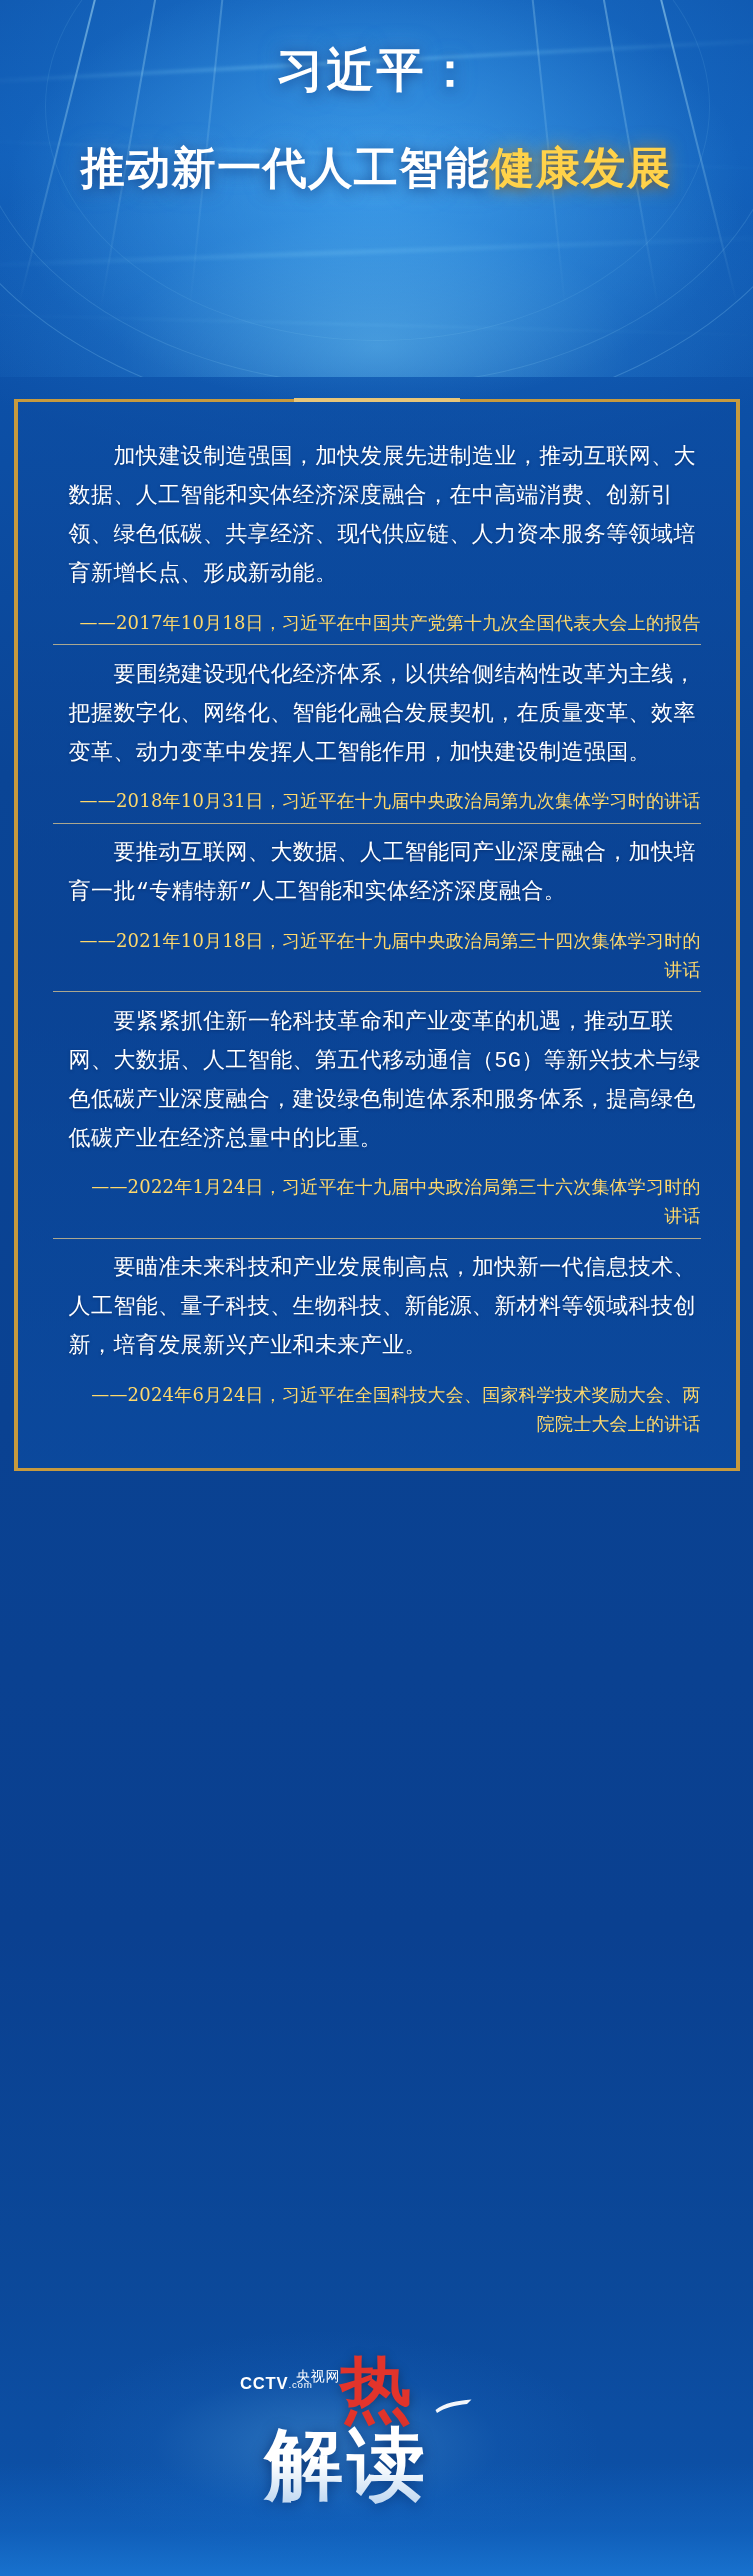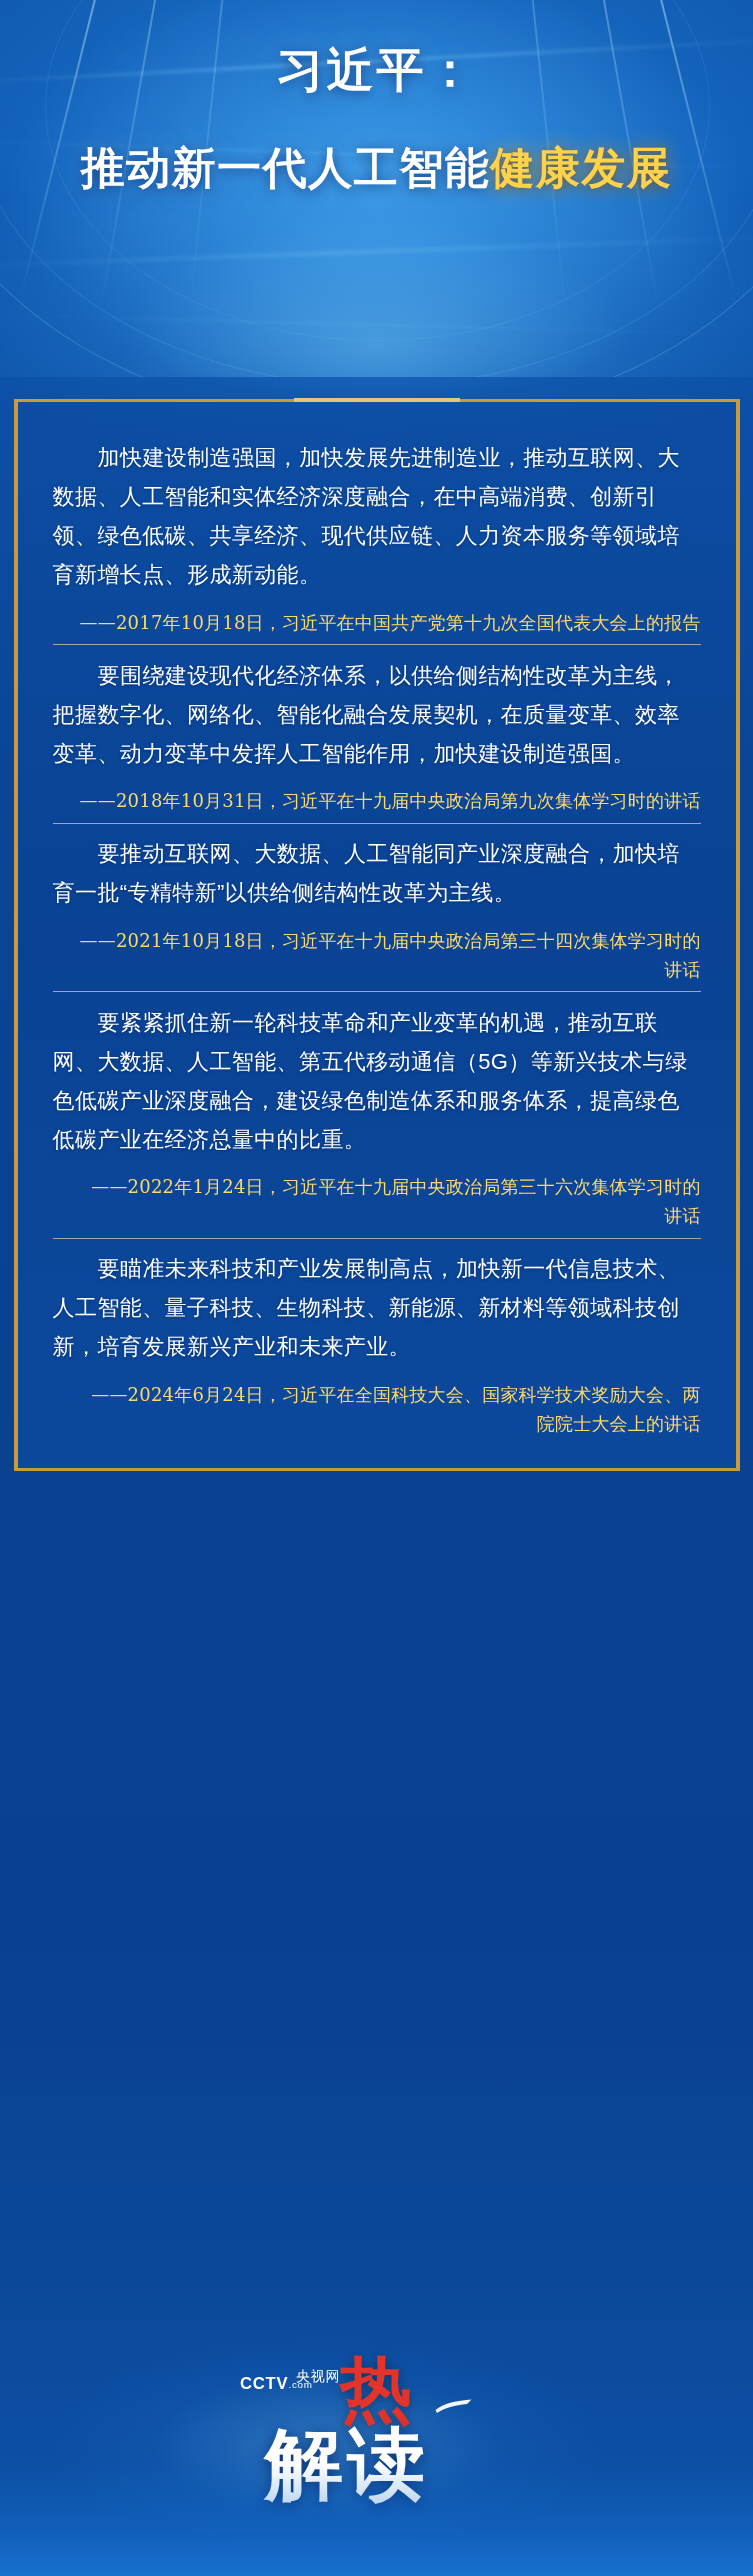--- a/index.html
+++ b/index.html
@@ -108,26 +108,27 @@
     background: #e8c679;
   }
   .entry {
     padding: 10.5px 0 7.5px 0;
   }
   .entry + .entry {
     border-top: 1.5px solid rgba(226,200,140,0.75);
   }
   .entry-text {
     color: #ffffff;
-    font-family: Liberation Sans, sans-serif;
+    font-family: Liberation Mono, monospace;
     font-size: 22px;
     line-height: 39px;
     text-indent: 45px;
     letter-spacing: 0.4px;
     text-shadow: 0 0.8px 3px rgba(0,30,80,0.5);
+    margin-left: 16px;
   }
   .entry-source {
     margin-top: 13.6px;
     color: #ffd96b;
     font-family: "DejaVu Serif", serif;
     font-size: 18px;
     line-height: 29px;
     text-align: right;
     letter-spacing: 0.2px;
     margin-left: 25px;
@@ -245,21 +246,21 @@
       <div class="entry-text">加快建设制造强国，加快发展先进制造业，推动互联网、大数据、人工智能和实体经济深度融合，在中高端消费、创新引领、绿色低碳、共享经济、现代供应链、人力资本服务等领域培育新增长点、形成新动能。</div>
       <div class="entry-source">——2017年10月18日，习近平在中国共产党第十九次全国代表大会上的报告</div>
     </div>
 
     <div class="entry">
       <div class="entry-text">要围绕建设现代化经济体系，以供给侧结构性改革为主线，把握数字化、网络化、智能化融合发展契机，在质量变革、效率变革、动力变革中发挥人工智能作用，加快建设制造强国。</div>
       <div class="entry-source">——2018年10月31日，习近平在十九届中央政治局第九次集体学习时的讲话</div>
     </div>
 
     <div class="entry">
-      <div class="entry-text">要推动互联网、大数据、人工智能同产业深度融合，加快培育一批“专精特新”以供给侧结构性改革为主线。</div>
+      <div class="entry-text">要推动互联网、大数据、人工智能同产业深度融合，加快培育一批“专精特新”人工智能和实体经济深度融合。</div>
       <div class="entry-source">——2021年10月18日，习近平在十九届中央政治局第三十四次集体学习时的讲话</div>
     </div>
 
     <div class="entry">
       <div class="entry-text">要紧紧抓住新一轮科技革命和产业变革的机遇，推动互联网、大数据、人工智能、第五代移动通信（5G）等新兴技术与绿色低碳产业深度融合，建设绿色制造体系和服务体系，提高绿色低碳产业在经济总量中的比重。</div>
       <div class="entry-source">——2022年1月24日，习近平在十九届中央政治局第三十六次集体学习时的讲话</div>
     </div>
 
     <div class="entry">
       <div class="entry-text">要瞄准未来科技和产业发展制高点，加快新一代信息技术、人工智能、量子科技、生物科技、新能源、新材料等领域科技创新，培育发展新兴产业和未来产业。</div>

